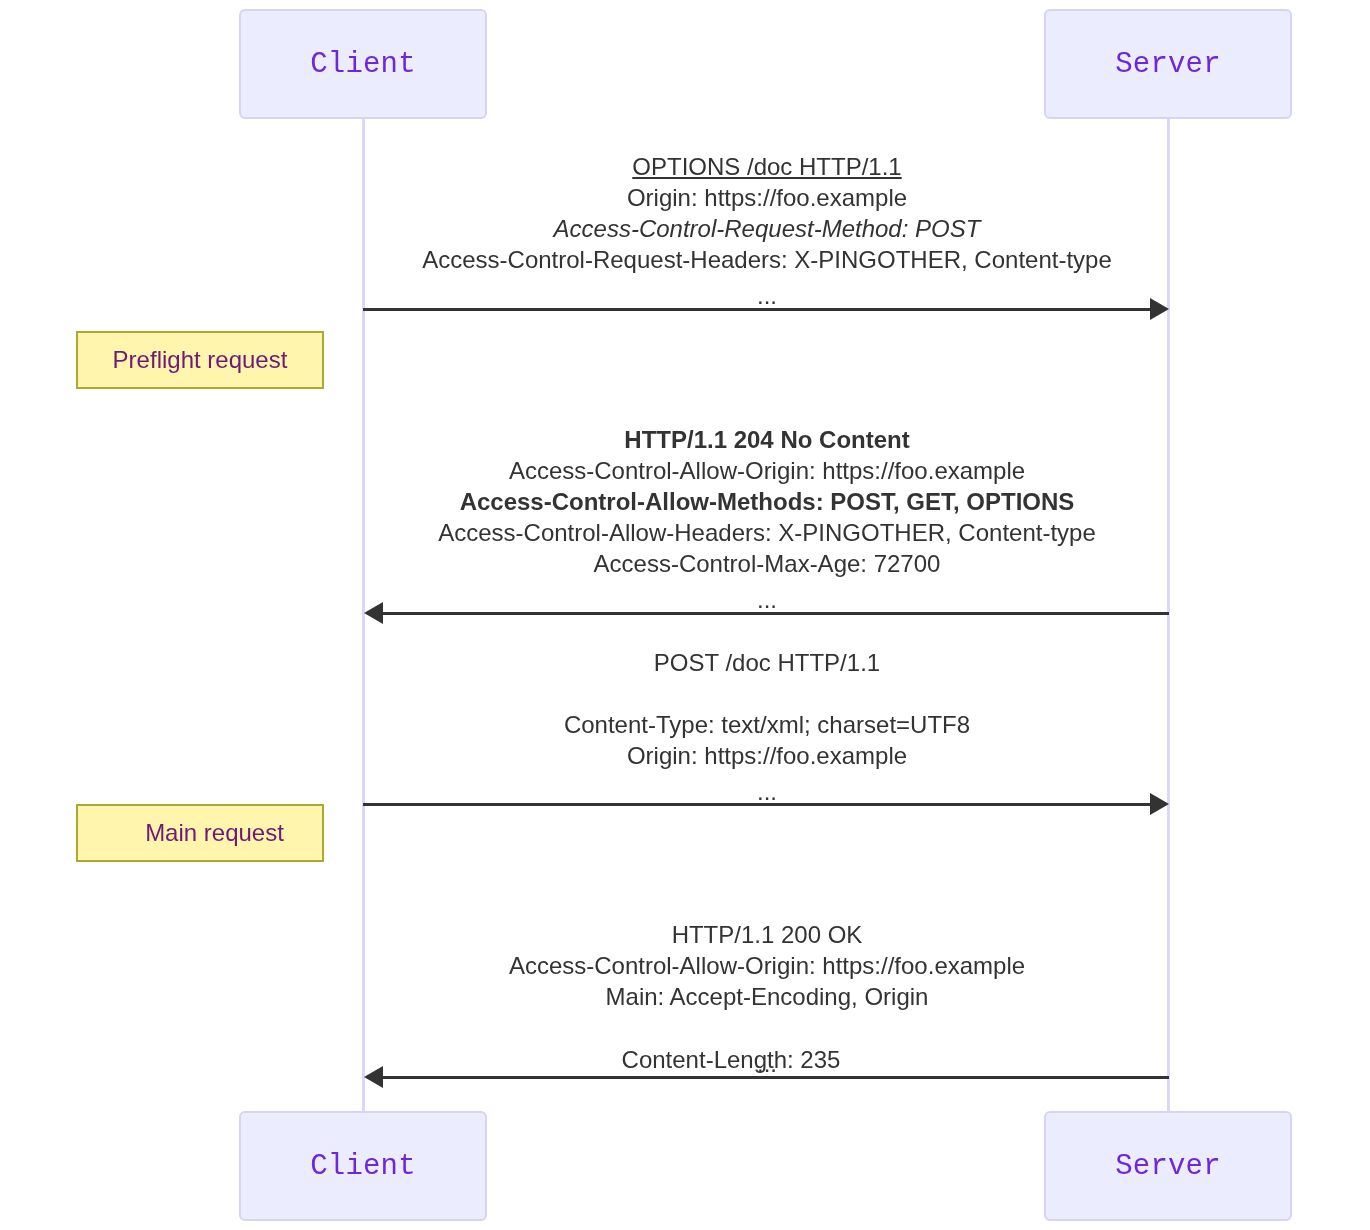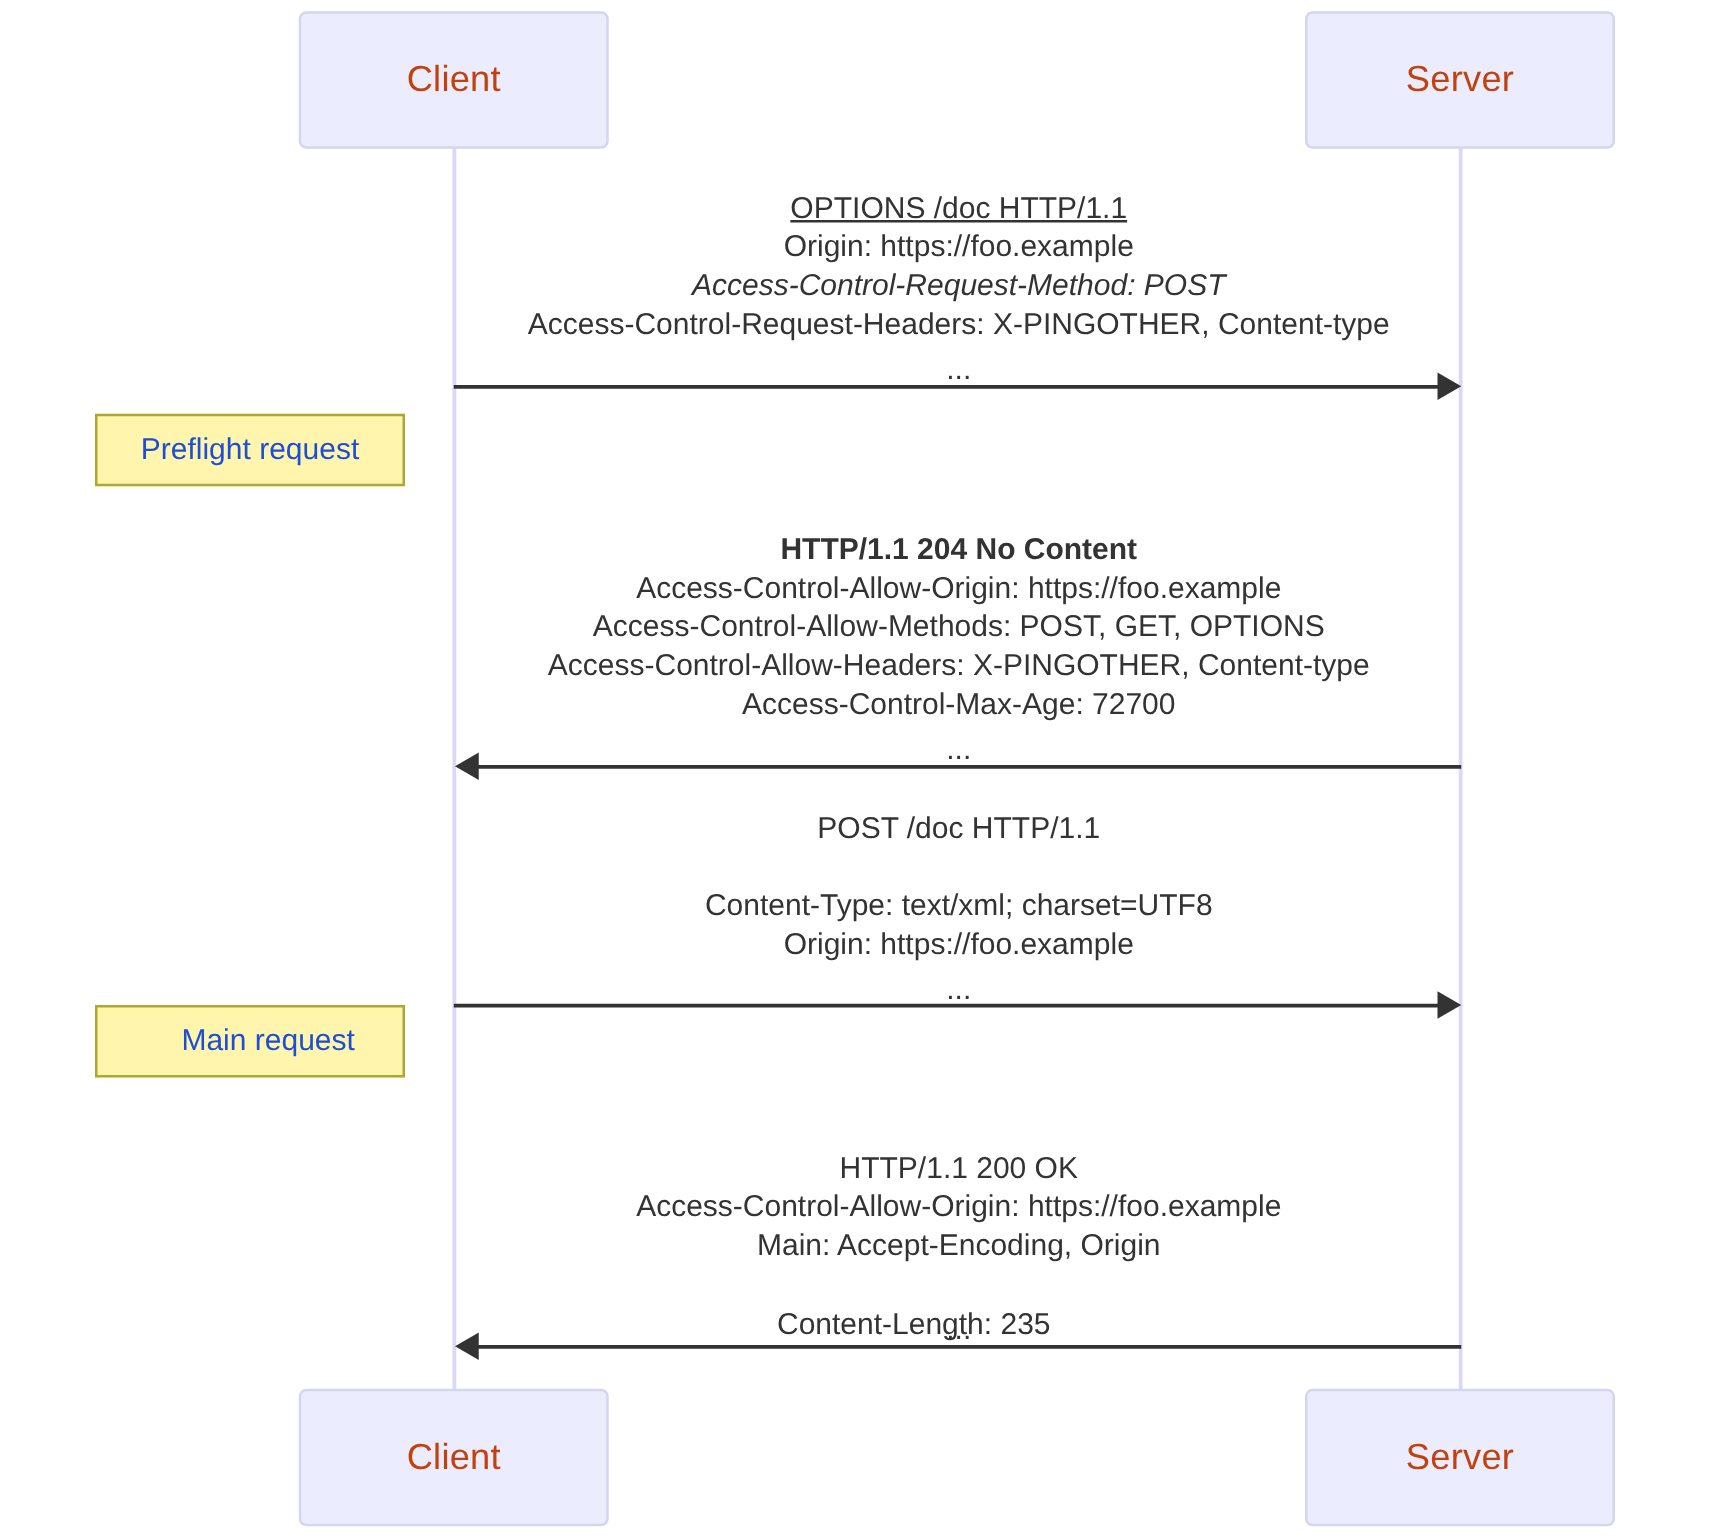--- a/index.html
+++ b/index.html
@@ -24,22 +24,22 @@
     box-sizing: border-box;
     background: #ECECFF;
     border: 2px solid #D5D5EE;
     border-radius: 6px;
     display: flex;
     align-items: center;
     justify-content: center;
   }
   .actor-label {
     font-size: 29px;
-    color: #c2410c;
-    font-family: Liberation Sans, sans-serif;
+    color: #6d28d9;
+    font-family: Liberation Mono, monospace;
     letter-spacing: 0.2px;
   }
 
   
   .lifeline {
     position: absolute;
     width: 3px;
     background: #DCD6F7;
   }
 
@@ -77,21 +77,21 @@
     position: absolute;
     box-sizing: border-box;
     background: #FFF5AD;
     border: 2px solid #AAAA33;
     display: flex;
     align-items: center;
     justify-content: center;
   }
   .note-label {
     font-size: 24px;
-    color: #1d4ed8;
+    color: #701a75;
     font-family: "Liberation Sans", sans-serif;
   }
 </style>
 </head>
 <body>
 
 <div id="diagram">
 
   <div class="lifeline" style="left:362px; top:118px; height:1000px;"></div>
   <div class="lifeline" style="left:1167px; top:118px; height:1000px;"></div>
@@ -111,21 +111,21 @@
   <div class="msg-text" style="left:365px; top:281px; width:804px;">...</div>
   <div class="msg-line" style="left:363px; top:308px; width:790px;"></div>
   <div class="arrow-head arrow-right" style="left:1150px; top:298px;"></div>
 
   <div class="note-box" style="left:76px; top:331px; width:248px; height:58px;">
     <span class="note-label">Preflight request</span>
   </div>
 
   <div class="msg-text" style="left:365px; top:425px; width:804px;font-weight:bold;">HTTP/1.1 204 No Content</div>
   <div class="msg-text" style="left:365px; top:456px; width:804px;">Access-Control-Allow-Origin: https://foo.example</div>
-  <div class="msg-text" style="left:365px; top:487px; width:804px;">Access-Control-Allow-Methods: POST, GET, OPTIONS</div>
+  <div class="msg-text" style="left:365px; top:487px; width:804px;font-weight:bold;">Access-Control-Allow-Methods: POST, GET, OPTIONS</div>
   <div class="msg-text" style="left:365px; top:518px; width:804px;">Access-Control-Allow-Headers: X-PINGOTHER, Content-type</div>
   <div class="msg-text" style="left:365px; top:549px; width:804px;">Access-Control-Max-Age: 72700</div>
   <div class="msg-text" style="left:365px; top:585px; width:804px;">...</div>
   <div class="msg-line" style="left:382px; top:612px; width:787px;"></div>
   <div class="arrow-head arrow-left" style="left:364px; top:602px;"></div>
 
   <div class="msg-text" style="left:365px; top:648px; width:804px;">POST /doc HTTP/1.1</div>
   <div class="msg-text" style="left:365px; top:710px; width:804px;">Content-Type: text/xml; charset=UTF8</div>
   <div class="msg-text" style="left:365px; top:741px; width:804px;">Origin: https://foo.example</div>
   <div class="msg-text" style="left:365px; top:777px; width:804px;">...</div>

